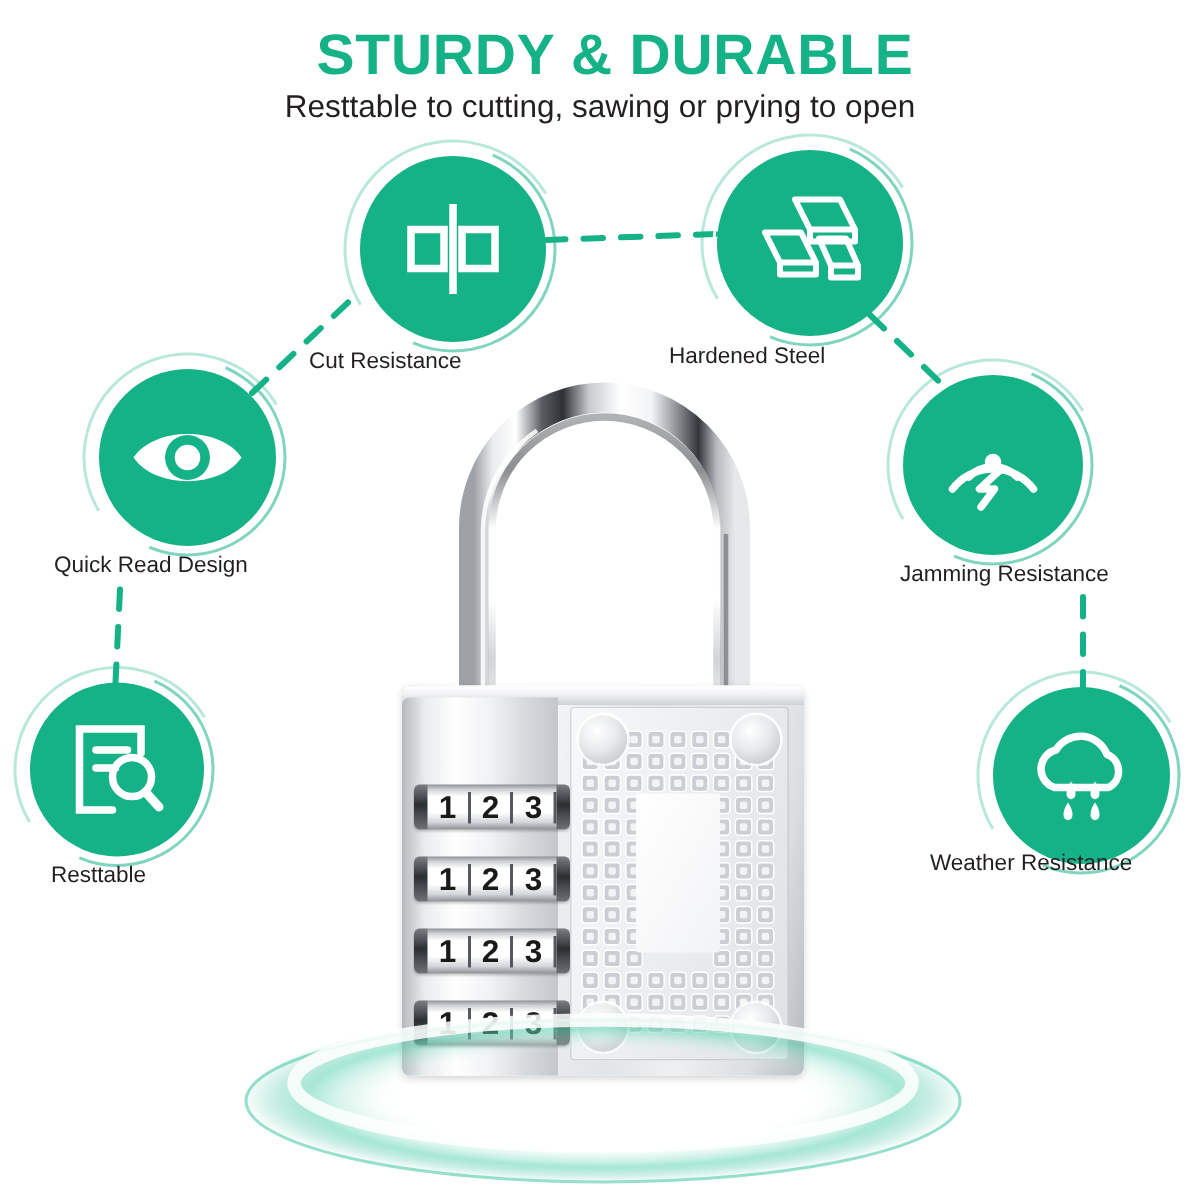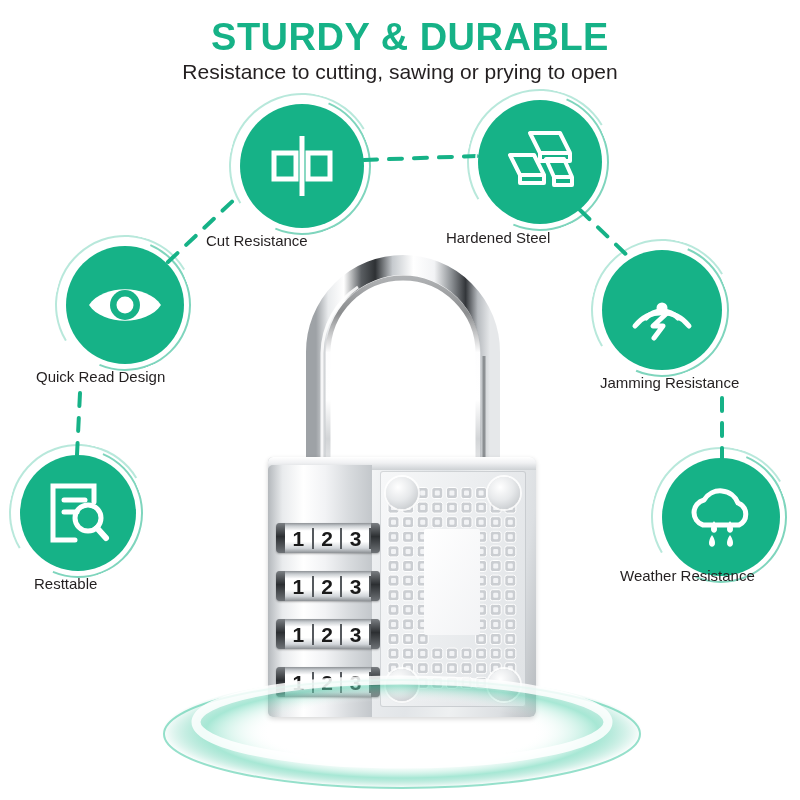--- a/index.html
+++ b/index.html
@@ -226,21 +226,21 @@
     width: 500px;
     height: 126px;
   }
 </style>
 </head>
 <body>
 
 <div id="infographic">
 
   <div class="headline">STURDY &amp; DURABLE</div>
-  <div class="subhead">Resistance to cutting, sawing or prying to open</div>
+  <div class="subhead">Resttable to cutting, sawing or prying to open</div>
 
   <svg class="connectors" viewBox="0 0 800 800" xmlns="http://www.w3.org/2000/svg">
     <g stroke="#16b287" stroke-width="4" stroke-linecap="round" stroke-dasharray="13 12" fill="none">
 
       <line x1="168" y1="262" x2="238" y2="196"></line>
 
       <line x1="364" y1="160" x2="478" y2="156"></line>
 
       <line x1="580" y1="210" x2="634" y2="262"></line>
 

